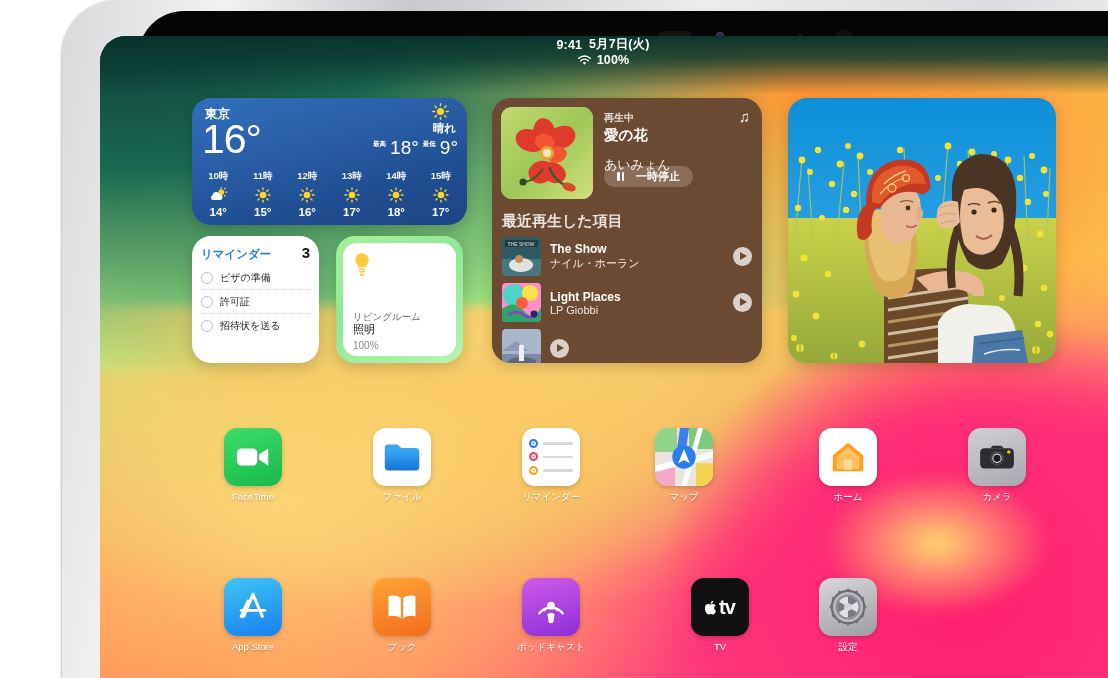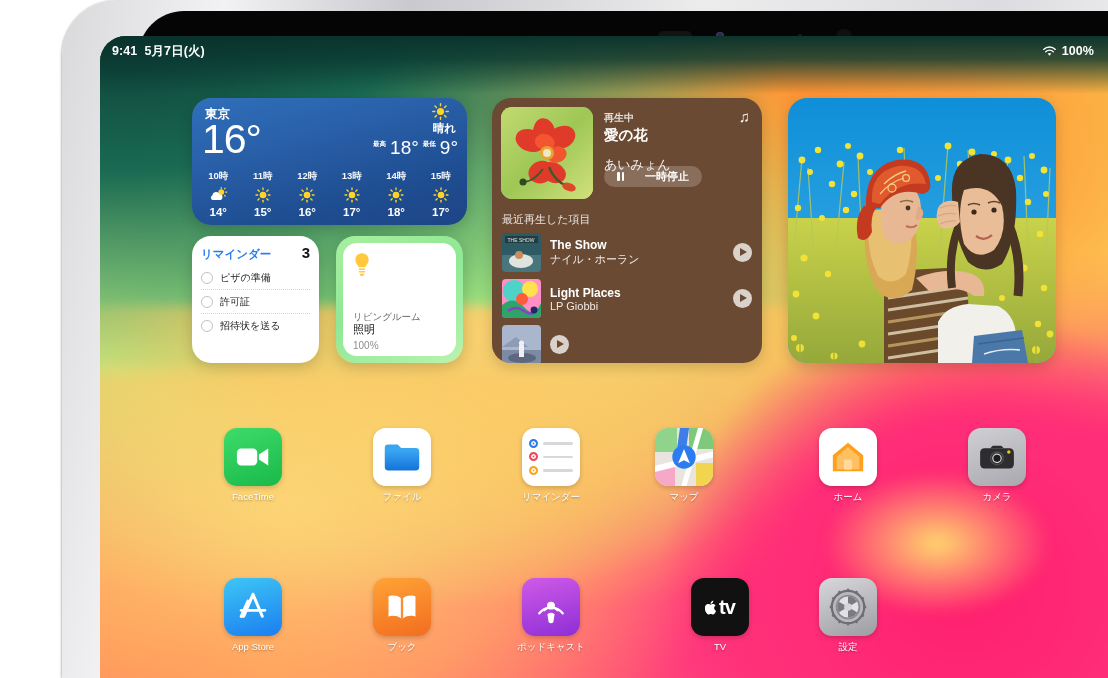--- a/index.html
+++ b/index.html
@@ -60,21 +60,21 @@
   #wp-yellowpatch{ position:absolute; right:4%; bottom:8%; width:26%; height:26%;
     background:radial-gradient(60% 60% at 50% 50%, rgba(255,224,110,.95) 0%, rgba(255,218,100,0) 72%);
     filter:blur(6px); }
   #wp-topdark{ position:absolute; left:0; top:0; width:100%; height:58px;
     background:linear-gradient(180deg, rgba(9,50,44,.98) 0%, rgba(10,56,48,.82) 40%, rgba(12,62,52,0) 100%); }
 
   
   #status-bar{ position:absolute; left:0; top:0; width:100%; height:30px;
     display:flex; align-items:center; justify-content:space-between;
     padding:0 14px 0 12px; color:#fff; font-size:12.5px; font-weight:bold;
-    letter-spacing:.1px; z-index:20; }
+    letter-spacing:.1px; z-index:20;flex-direction:column; }
   #status-left{ display:flex; align-items:center; gap:7px; }
   #status-right{ display:flex; align-items:center; gap:5px; font-size:12.5px; }
   .wifi-ico{ display:inline-block; width:15px; height:11px; position:relative; }
 
   
   .widget{ position:absolute; border-radius:20px; overflow:hidden;
     box-shadow:0 4px 14px rgba(0,0,0,.17); }
 
   
   #w-weather{ left:92px; top:62px; width:275px; height:127px;
@@ -123,26 +123,26 @@
     background:#6b4a33; border-radius:19px; }
   #mu-top{ position:relative; height:112px; padding:10px; }
   #mu-art{ position:absolute; left:9px; top:9px; width:92px; height:92px; border-radius:11px;
     background:linear-gradient(155deg,#b9d468 0%,#9fc858 48%,#c9dd76 100%); overflow:hidden; }
   #mu-note{ position:absolute; right:12px; top:10px; color:#fff; font-size:15px; }
   #mu-meta{ position:absolute; left:112px; top:13px; color:#fff; }
   #mu-now{ font-size:10px; opacity:.82; font-weight:bold; }
   #mu-title{ font-size:14.5px; font-weight:bold; margin-top:1px; }
   #mu-artist{ font-size:13px; opacity:.93; margin-top:11px; }
   #mu-pause{ position:absolute; left:112px; top:68px; height:21px; padding:0 13px;
-    display:flex; align-items:center; gap:21px;
+    display:flex; align-items:center; gap:12px;
     background:rgba(255,255,255,.2); border-radius:11px; color:#fff;
     font-size:11px; font-weight:bold; border:none; }
   .pause-bars{ display:flex; gap:2px; }
   .pause-bars i{ display:block; width:2.5px; height:9px; background:#fff; border-radius:1px; }
-  #mu-recent-lbl{ color:#fff; opacity:.85; font-size:11px; font-weight:normal;
+  #mu-recent-lbl{ color:#fff; opacity:.85; font-size:15px; font-weight:bold;
     padding:2px 0 3px 10px; }
   .mu-row{ display:flex; align-items:center; gap:9px; padding:3px 10px 4px 10px; }
   .mu-thumb{ width:39px; height:39px; border-radius:4px; flex:0 0 auto; overflow:hidden; position:relative; }
   .mu-info{ flex:1; min-width:0; color:#fff; }
   .mu-name{ font-size:12px; font-weight:bold; white-space:nowrap; overflow:hidden; }
   .mu-sub{ font-size:11px; opacity:.88; white-space:nowrap; overflow:hidden; }
   .mu-play{ width:19px; height:19px; border-radius:50%; background:rgba(255,255,255,.75);
     flex:0 0 auto; position:relative; }
   .mu-play::after{ content:""; position:absolute; left:7px; top:5px;
     border-left:7px solid #6b4a33; border-top:4.5px solid transparent; border-bottom:4.5px solid transparent; }

